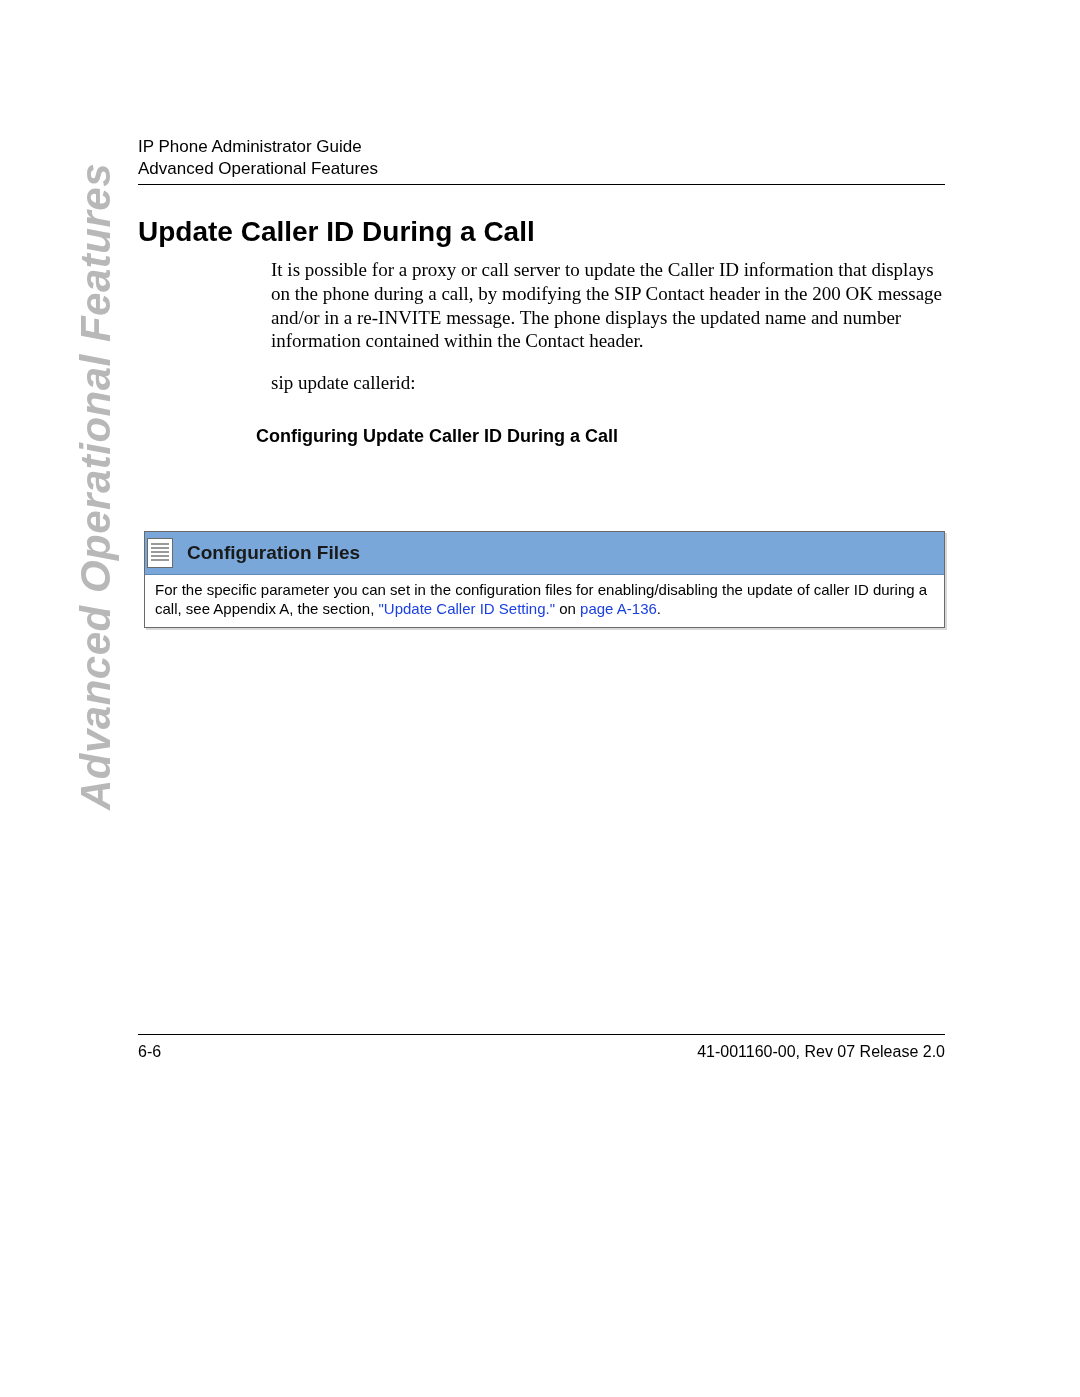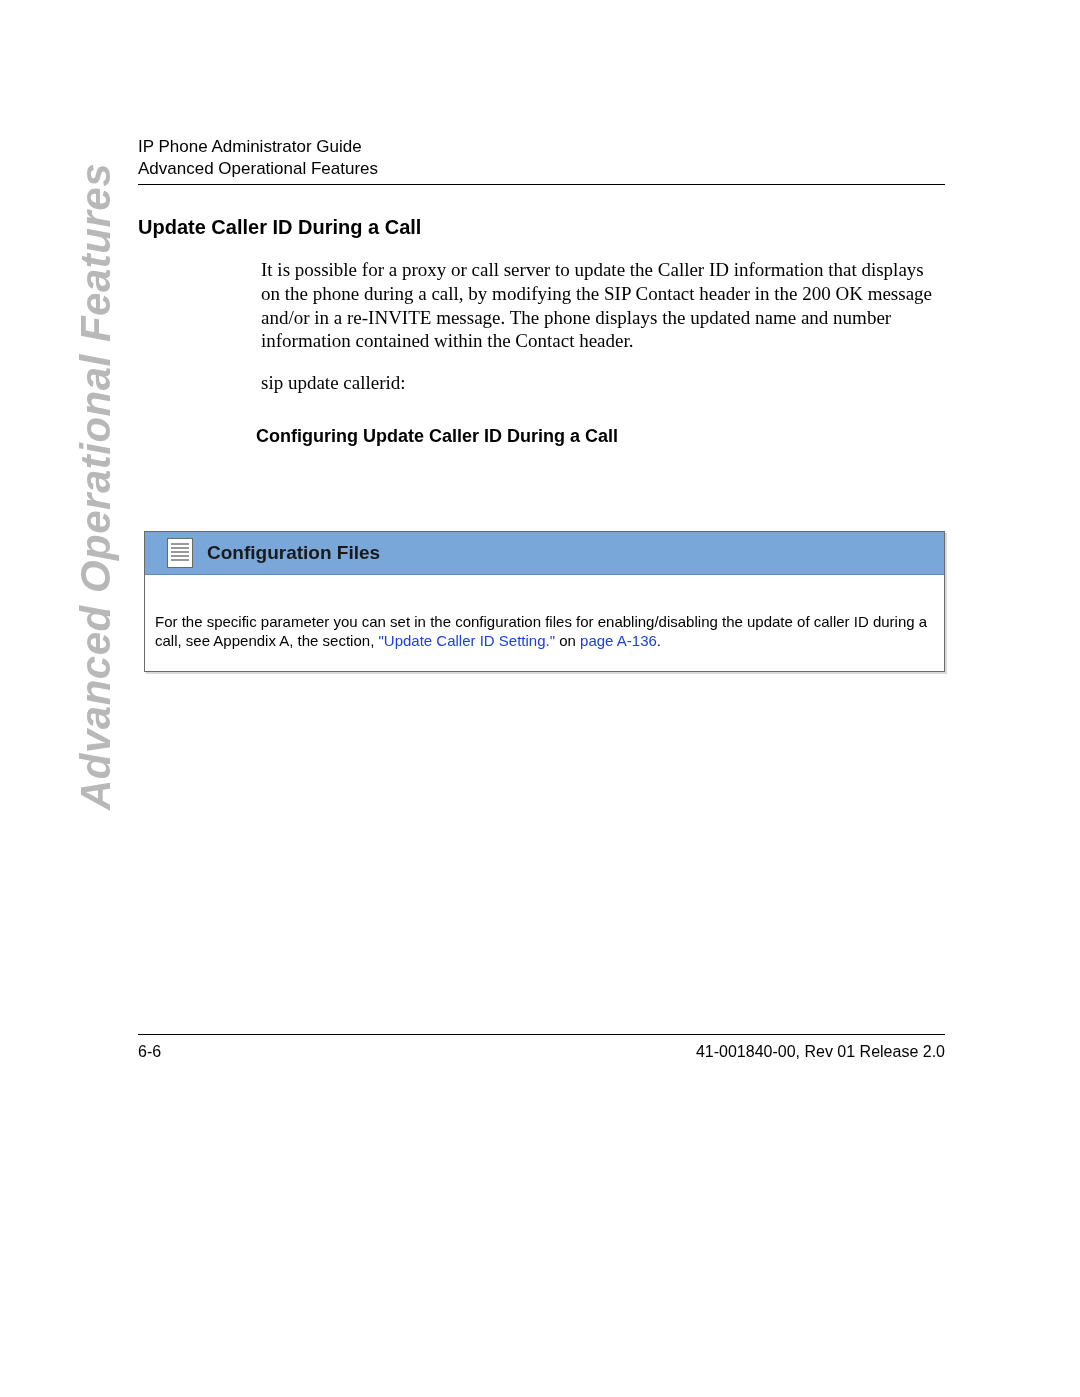--- a/index.html
+++ b/index.html
@@ -30,21 +30,21 @@
     position: absolute;
     left: 138px;
     right: 135px;
     top: 184px;
     border-top: 1.5px solid #000;
   }
   .section-title {
     position: absolute;
     left: 138px;
     top: 216px;
-    font-size: 20px;
+    font-size: 28px;
     font-weight: bold;
   }
   .side-text {
     position: absolute;
     left: 72px;
     top: 526px;
     transform: rotate(-90deg);
     transform-origin: left top;
     font-size: 42px;
     font-weight: bold;
@@ -55,21 +55,21 @@
   }
   .body-col {
     position: absolute;
     left: 256px;
     right: 135px;
     top: 258px;
     font-family: "Times New Roman", Times, serif;
     font-size: 19px;
     line-height: 1.25;
   }
-  .body-col p { margin: 0 0 18px 5px; }
+  .body-col p { margin: 0 0 18px 15px; }
   .param-name {
     font-weight: normal;
     margin: 0 0 12px 0;
   }
   .subheading {
     font-family: Arial, Helvetica, sans-serif;
     font-size: 18px;
     font-weight: bold;
     margin-top: 30px;
   }
@@ -81,21 +81,21 @@
     border: 1px solid #6a6a6a;
     background: #fff;
     box-shadow: 2px 2px 0 rgba(0,0,0,0.15);
   }
   .config-box .bar {
     display: flex;
     align-items: center;
     gap: 14px;
     background: #79a7da;
     border-bottom: 1px solid #5f89b9;
-    padding: 6px 22px;
+    padding: 6px 2px;
   }
   .config-box .bar .icon {
     width: 24px;
     height: 28px;
     background: #fff;
     border: 1px solid #6a6a6a;
     position: relative;
     flex: 0 0 auto;
   }
   .config-box .bar .icon::before {
@@ -110,25 +110,24 @@
       0 12px 0 #9a9a9a,
       0 16px 0 #9a9a9a;
   }
   .config-box .bar .label {
     font-family: Arial, Helvetica, sans-serif;
     font-size: 19px;
     font-weight: bold;
     color: #1a1a1a;
   }
   .config-box .note {
-    padding: 6px 10px 20px 10px;
+    padding: 6px 10px 8px 10px;
     font-family: Arial, Helvetica, sans-serif;
     font-size: 15px;
     line-height: 1.25;
-    margin-top: 32px;
   }
   .link { color: #1a3fe0; }
   .footer-rule {
     position: absolute;
     left: 138px;
     right: 135px;
     bottom: 362px;
     border-top: 1.5px solid #000;
   }
   .footer {
@@ -169,16 +168,16 @@
       <span class="label">Configuration Files</span>
     </div>
     <div class="note">
       <span>For the specific parameter you can set in the configuration files for enabling/disabling the update of caller ID during a call, see Appendix A, the section, </span><span class="link">"Update Caller ID Setting."</span><span> on </span><span class="link">page A-136</span><span>.</span>
     </div>
   </div>
 
   <div class="footer-rule"></div>
   <div class="footer">
     <span>6-6</span>
-    <span>41-001840-00, Rev 01  Release 2.0</span>
+    <span>41-001160-00, Rev 07  Release 2.0</span>
   </div>
 
 </div>
 
 </body></html>

